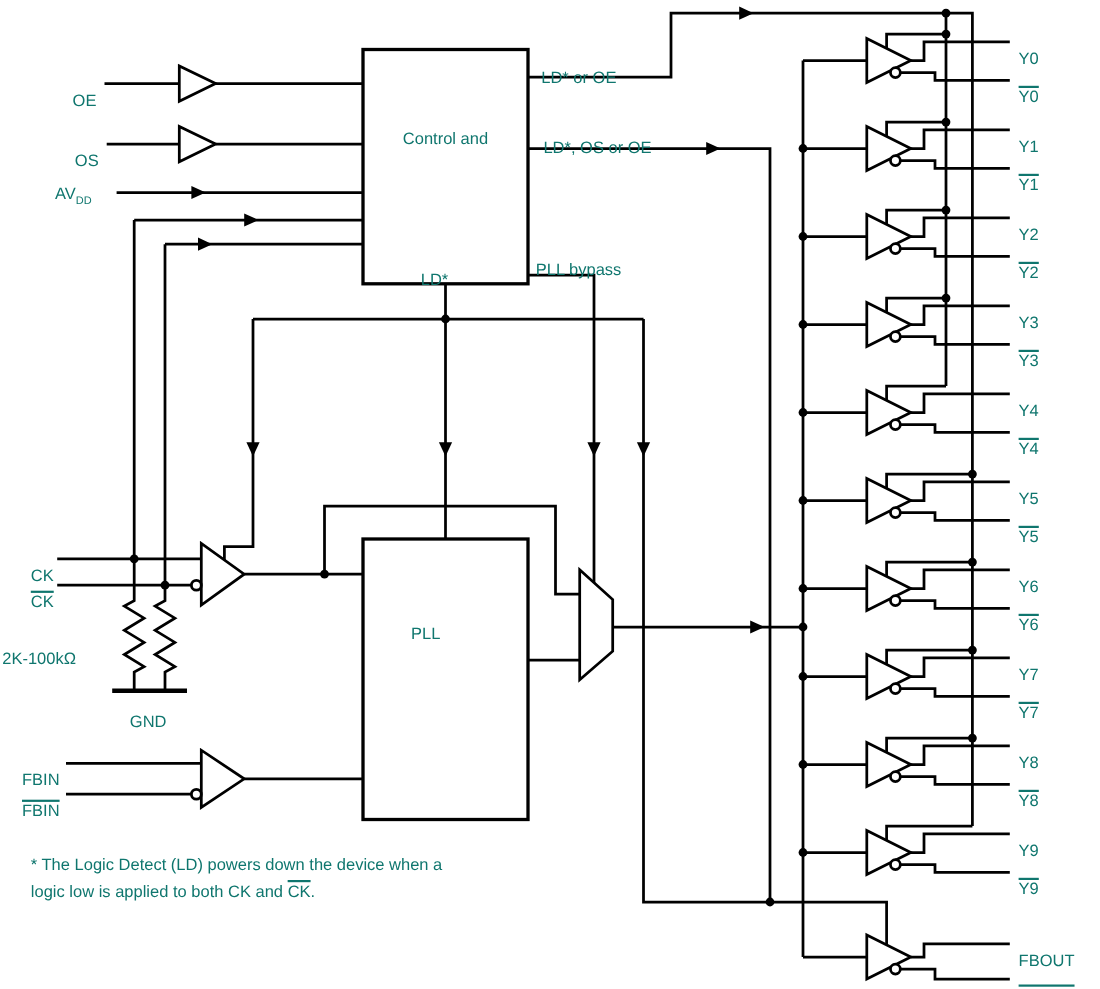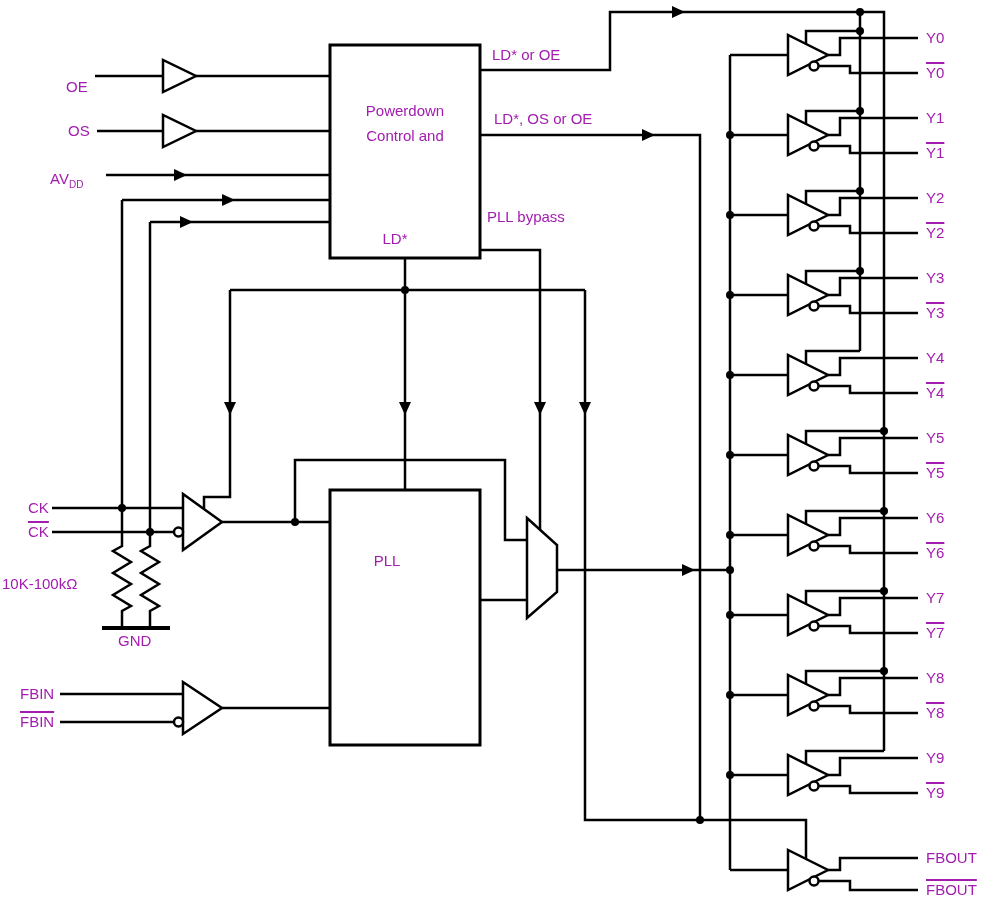--- a/index.html
+++ b/index.html
@@ -8,22 +8,23 @@
     font-family:"Liberation Sans","DejaVu Sans",sans-serif; color:#111;
     overflow:hidden;
   }
   svg { position:absolute; left:0; top:0; }
   svg path, svg polygon, svg rect, svg circle { stroke:#000; stroke-width:2.5; fill:none; }
   svg .thick { stroke-width:3; }
   svg .bar { stroke-width:4; }
   svg .fillw { fill:#fff; }
   svg .solid { fill:#000; stroke:none; }
   .lbl {
-    position:absolute; font-size:15px; line-height:17px; color:#a21caf;
+    position:absolute; font-size:15px; line-height:17px; color:#0f766e;
     white-space:nowrap;
+    margin-top:16px;
   }
   .ol { text-decoration:overline; text-decoration-thickness:1.5px; }
   .center150 { width:150px; text-align:center; }
   .blocktxt { line-height:25px; }
   sub.sm { font-size:10px; }
 </style>
 </head>
 <body>
 
 <div class="canvas">
@@ -216,39 +217,38 @@
     <circle class="solid" cx="730" cy="375" r="4"></circle>
     <circle class="solid" cx="730" cy="455" r="4"></circle>
     <circle class="solid" cx="730" cy="535" r="4"></circle>
     <circle class="solid" cx="730" cy="570" r="4"></circle>
     <circle class="solid" cx="730" cy="615" r="4"></circle>
     <circle class="solid" cx="730" cy="695" r="4"></circle>
     <circle class="solid" cx="730" cy="775" r="4"></circle>
   </g>
 </svg>
 
-<div class="lbl" style="left:66px;top:78px">OE</div>
+<div class="lbl" style="left:66px;top:67px">OE</div>
 <div class="lbl" style="left:68px;top:122px">OS</div>
-<div class="lbl" style="left:50px;top:170px"><span>AV</span><sub class="sm">DD</sub></div>
+<div class="lbl" style="left:50px;top:152px"><span>AV</span><sub class="sm">DD</sub></div>
 <div class="lbl" style="left:28px;top:499px">CK</div>
 <div class="lbl ol" style="left:28px;top:523px">CK</div>
-<div class="lbl" style="left:2px;top:575px">10K-100kΩ</div>
+<div class="lbl" style="left:2px;top:575px">2K-100kΩ</div>
 <div class="lbl" style="left:118px;top:632px">GND</div>
 <div class="lbl" style="left:20px;top:685px">FBIN</div>
 <div class="lbl ol" style="left:20px;top:713px">FBIN</div>
 
 <div class="lbl center150 blocktxt" style="left:330px;top:98px">
-  <div>Powerdown</div>
   <div>Control and</div>
 </div>
 <div class="lbl center150" style="left:320px;top:230px">LD*</div>
 
 <div class="lbl" style="left:492px;top:46px">LD* or OE</div>
 <div class="lbl" style="left:494px;top:110px">LD*, OS or OE</div>
-<div class="lbl" style="left:487px;top:208px">PLL bypass</div>
+<div class="lbl" style="left:487px;top:221px">PLL bypass</div>
 
 <div class="lbl center150" style="left:312px;top:552px">PLL</div>
 
 <div class="lbl" style="left:926px;top:29px">Y0</div>
 <div class="lbl ol" style="left:926px;top:64px">Y0</div>
 <div class="lbl" style="left:926px;top:109px">Y1</div>
 <div class="lbl ol" style="left:926px;top:144px">Y1</div>
 <div class="lbl" style="left:926px;top:189px">Y2</div>
 <div class="lbl ol" style="left:926px;top:224px">Y2</div>
 <div class="lbl" style="left:926px;top:269px">Y3</div>
@@ -261,14 +261,18 @@
 <div class="lbl ol" style="left:926px;top:544px">Y6</div>
 <div class="lbl" style="left:926px;top:589px">Y7</div>
 <div class="lbl ol" style="left:926px;top:624px">Y7</div>
 <div class="lbl" style="left:926px;top:669px">Y8</div>
 <div class="lbl ol" style="left:926px;top:704px">Y8</div>
 <div class="lbl" style="left:926px;top:749px">Y9</div>
 <div class="lbl ol" style="left:926px;top:784px">Y9</div>
 <div class="lbl" style="left:926px;top:849px">FBOUT</div>
 <div class="lbl ol" style="left:926px;top:881px">FBOUT</div>
 
-
+<div class="lbl" style="left:28px;top:762px">* The Logic Detect (LD) powers down the device when a</div>
+<div class="lbl" style="left:28px;top:786px">
+  <span>logic low is applied to both </span><span>CK</span><span> and </span><span class="ol">CK</span><span>.</span>
 </div>
 
+</div>
+
 </body></html>

